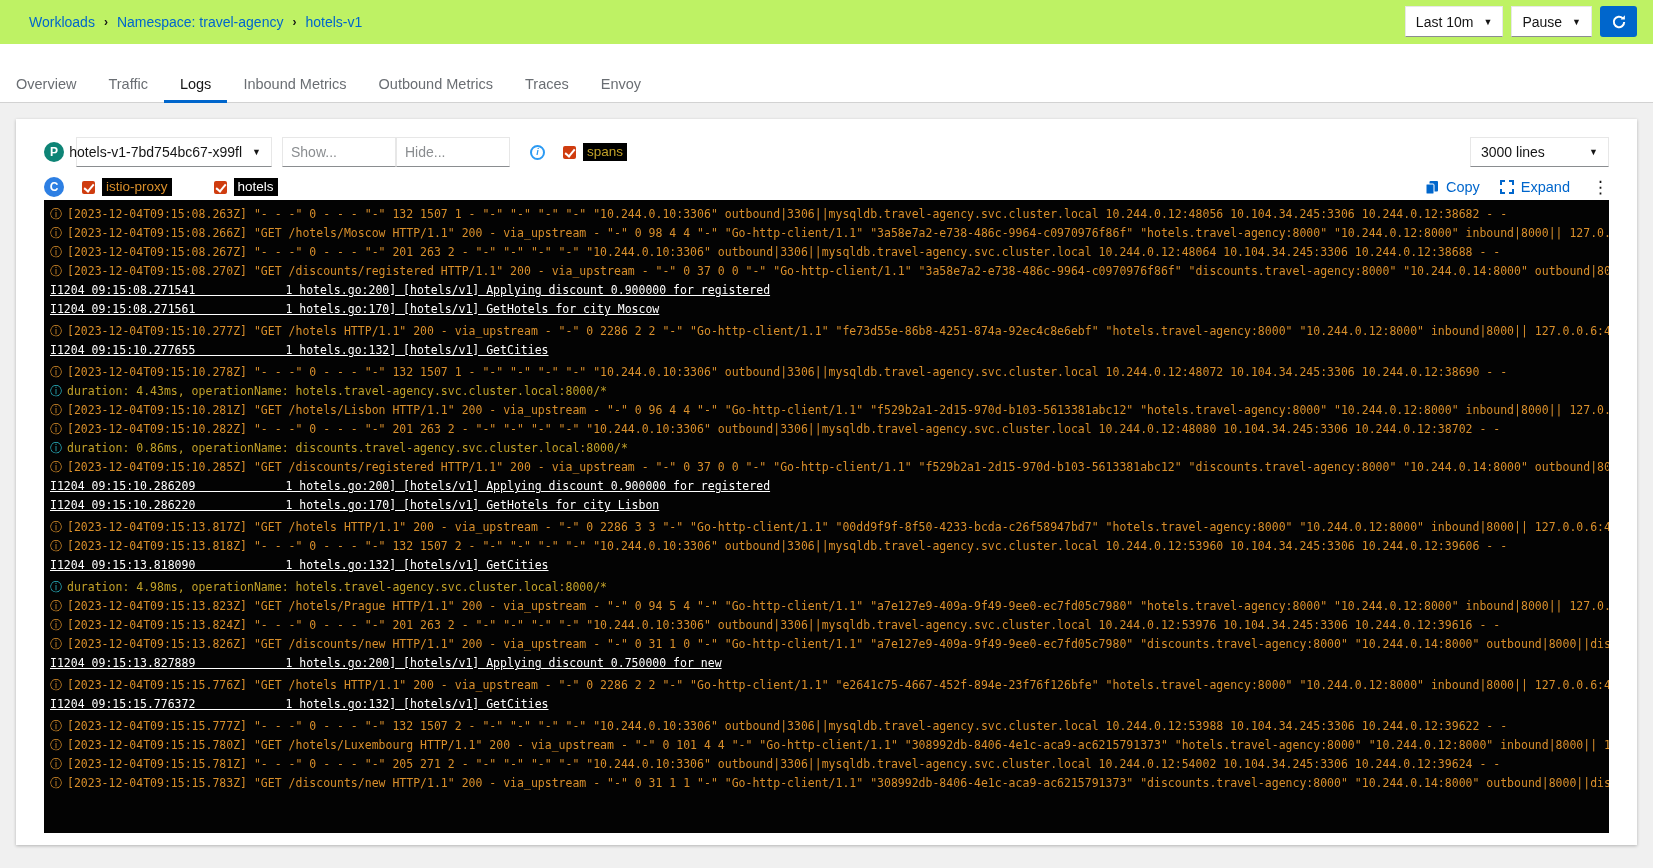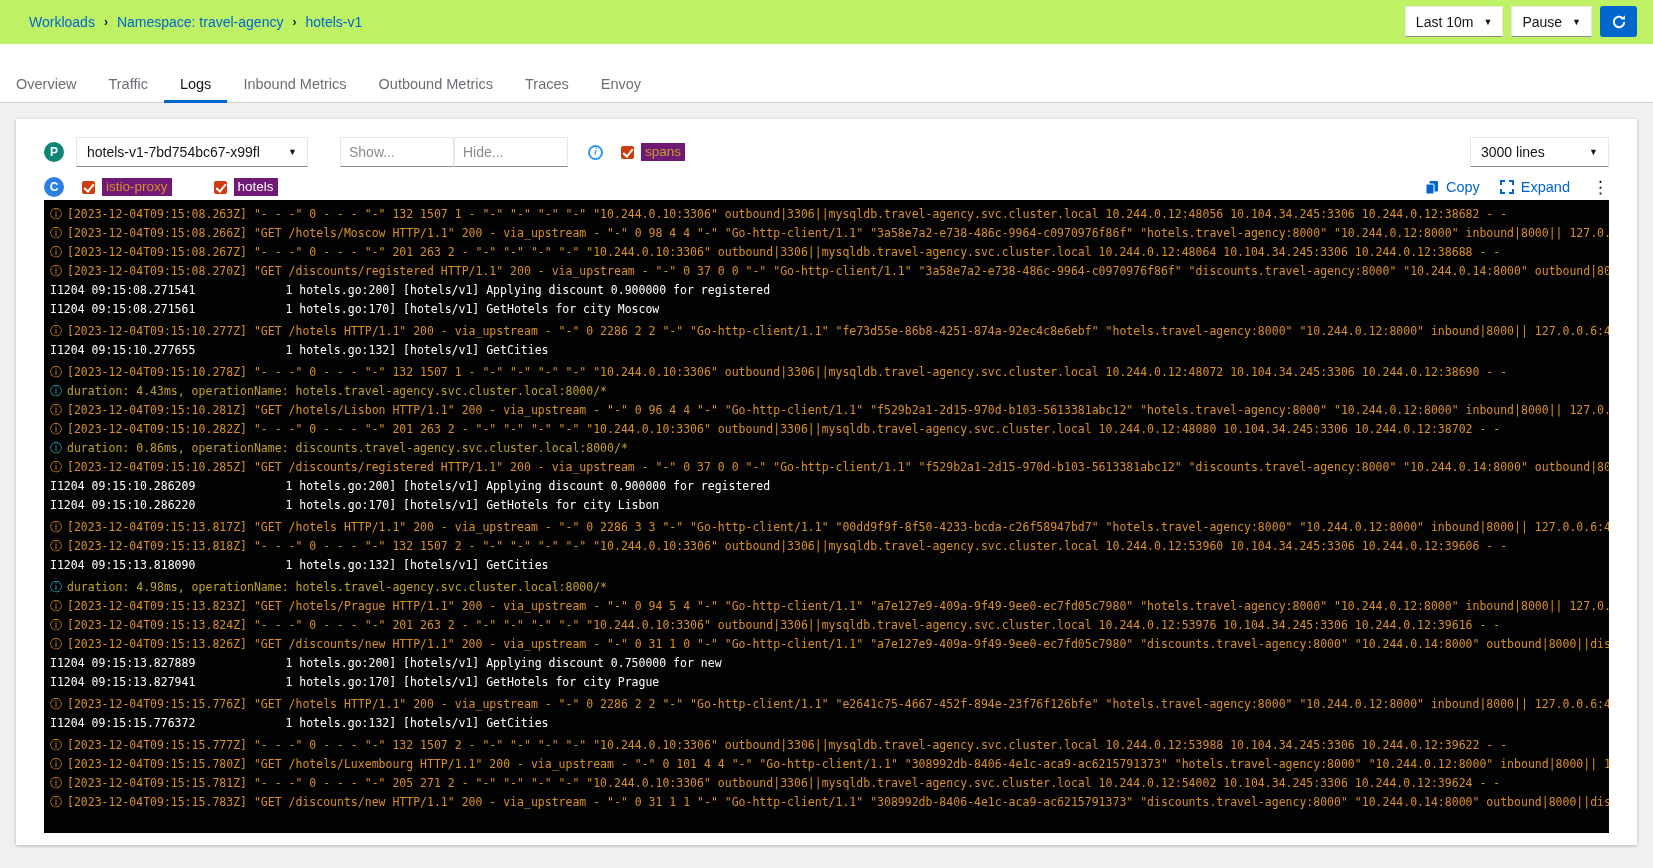--- a/index.html
+++ b/index.html
@@ -30,50 +30,50 @@
 
   .toolbar-row { display:flex; align-items:center; }
   .row1 { height:30px; margin-bottom:9px; }
   .row2 { height:22px; margin-bottom:2px; }
 
   .badge { width:20px; height:20px; border-radius:50%; color:#fff; font-size:12px; font-weight:bold;
     display:flex; align-items:center; justify-content:center; flex:none; }
   .badge.pod { background:var(--pod-badge); }
   .badge.container { background:var(--container-badge); }
 
-  .pod-select { width:232px; height:30px; margin-left:12px; justify-content:space-between; }
+  .pod-select { width:196px; height:30px; margin-left:12px; justify-content:flex-end; }
   .filter-input { width:114px; height:30px; border:1px solid #e7e7e7; border-bottom-color:#8a8d90;
     font-size:14px; padding:0 8px; font-family:"Liberation Sans",sans-serif; color:#151515; }
   .filter-input::placeholder { color:#8a8d90; }
-  .show-input { margin-left:32px; }
+  .show-input { margin-left:10px; }
   .info-icon { margin-left:20px; width:15px; height:15px; border-radius:50%; border:2px solid var(--info);
     color:var(--info); font-size:9px; font-weight:bold; display:flex; align-items:center; justify-content:center; font-style:italic; }
   .checkbox { width:13px; height:13px; background:var(--checkbox); border-radius:2px; position:relative; flex:none; cursor:pointer; }
   .checkbox::after { content:""; position:absolute; left:4px; top:1px; width:4px; height:8px;
     border:solid #fff; border-width:0 2px 2px 0; transform:rotate(40deg); }
-  .chip { background:#701a75; font-size:13.5px; padding:1px 4px 2px 4px; margin-left:7px; white-space:nowrap; }
+  .chip { background:#000000; font-size:13.5px; padding:1px 4px 2px 4px; margin-left:7px; white-space:nowrap; }
   .chip.spans { color:var(--span-log); }
   .chip.proxy { color:var(--proxy-log); }
   .chip.app { color:#fff; }
   .spans-box { margin-left:18px; display:flex; align-items:center; }
   .spacer { flex:1; }
   .lines-select { width:139px; height:30px; justify-content:space-between; }
 
   .gap24 { width:24px; }
   .link { color:var(--accent); font-size:14.5px; display:flex; align-items:center; gap:7px; cursor:pointer; }
   .link + .link { margin-left:20px; }
   .kebab { margin-left:22px; font-size:17px; color:#151515; letter-spacing:0; cursor:pointer; line-height:1; }
 
   
   .log-panel { margin-top:1px; background:var(--panel-bg); height:633px; overflow:hidden;
     padding:5px 0 0 6px; font-family:"DejaVu Sans Mono","Liberation Mono",monospace; font-size:11.5px; }
   .log-line { white-space:pre; line-height:19px; height:19px; }
   .log-line.gap { margin-top:3px; }
   .log-line.proxy { color:var(--proxy-log); }
-  .log-line.app { color:var(--app-log); }
+  .log-line.app { color:var(--app-log);text-decoration:underline; }
   .log-line.span { color:var(--span-log); }
   .line-icon { display:inline-block; margin-right:5px; font-size:12px; }
   .log-line.span .line-icon { color:var(--span-icon); }
 
   
   .svg-icon { display:block; }
 </style>
 </head>
 <body>
 
@@ -188,21 +188,20 @@
         <div class="log-line app"><span>I1204 09:15:10.286209             1 hotels.go:200] [hotels/v1] Applying discount 0.900000 for registered</span></div>
         <div class="log-line app"><span>I1204 09:15:10.286220             1 hotels.go:170] [hotels/v1] GetHotels for city Lisbon</span></div>
         <div class="log-line proxy gap"><span class="line-icon">ⓘ</span><span>[2023-12-04T09:15:13.817Z] "GET /hotels HTTP/1.1" 200 - via_upstream - "-" 0 2286 3 3 "-" "Go-http-client/1.1" "00dd9f9f-8f50-4233-bcda-c26f58947bd7" "hotels.travel-agency:8000" "10.244.0.12:8000" inbound|8000|| 127.0.0.6:43357 10.244.0.1</span></div>
         <div class="log-line proxy"><span class="line-icon">ⓘ</span><span>[2023-12-04T09:15:13.818Z] "- - -" 0 - - - "-" 132 1507 2 - "-" "-" "-" "-" "10.244.0.10:3306" outbound|3306||mysqldb.travel-agency.svc.cluster.local 10.244.0.12:53960 10.104.34.245:3306 10.244.0.12:39606 - -</span></div>
         <div class="log-line app"><span>I1204 09:15:13.818090             1 hotels.go:132] [hotels/v1] GetCities</span></div>
         <div class="log-line span gap"><span class="line-icon">ⓘ</span><span>duration: 4.98ms, operationName: hotels.travel-agency.svc.cluster.local:8000/*</span></div>
         <div class="log-line proxy"><span class="line-icon">ⓘ</span><span>[2023-12-04T09:15:13.823Z] "GET /hotels/Prague HTTP/1.1" 200 - via_upstream - "-" 0 94 5 4 "-" "Go-http-client/1.1" "a7e127e9-409a-9f49-9ee0-ec7fd05c7980" "hotels.travel-agency:8000" "10.244.0.12:8000" inbound|8000|| 127.0.0.6:43357 10.24</span></div>
         <div class="log-line proxy"><span class="line-icon">ⓘ</span><span>[2023-12-04T09:15:13.824Z] "- - -" 0 - - - "-" 201 263 2 - "-" "-" "-" "-" "10.244.0.10:3306" outbound|3306||mysqldb.travel-agency.svc.cluster.local 10.244.0.12:53976 10.104.34.245:3306 10.244.0.12:39616 - -</span></div>
         <div class="log-line proxy"><span class="line-icon">ⓘ</span><span>[2023-12-04T09:15:13.826Z] "GET /discounts/new HTTP/1.1" 200 - via_upstream - "-" 0 31 1 0 "-" "Go-http-client/1.1" "a7e127e9-409a-9f49-9ee0-ec7fd05c7980" "discounts.travel-agency:8000" "10.244.0.14:8000" outbound|8000||discounts.travel-a</span></div>
         <div class="log-line app"><span>I1204 09:15:13.827889             1 hotels.go:200] [hotels/v1] Applying discount 0.750000 for new</span></div>
-        <div class="log-line app"><span>I1204 09:15:13.827941             1 hotels.go:170] [hotels/v1] GetHotels for city Prague</span></div>
         <div class="log-line proxy gap"><span class="line-icon">ⓘ</span><span>[2023-12-04T09:15:15.776Z] "GET /hotels HTTP/1.1" 200 - via_upstream - "-" 0 2286 2 2 "-" "Go-http-client/1.1" "e2641c75-4667-452f-894e-23f76f126bfe" "hotels.travel-agency:8000" "10.244.0.12:8000" inbound|8000|| 127.0.0.6:43357 10.244.0.1</span></div>
         <div class="log-line app"><span>I1204 09:15:15.776372             1 hotels.go:132] [hotels/v1] GetCities</span></div>
         <div class="log-line proxy gap"><span class="line-icon">ⓘ</span><span>[2023-12-04T09:15:15.777Z] "- - -" 0 - - - "-" 132 1507 2 - "-" "-" "-" "-" "10.244.0.10:3306" outbound|3306||mysqldb.travel-agency.svc.cluster.local 10.244.0.12:53988 10.104.34.245:3306 10.244.0.12:39622 - -</span></div>
         <div class="log-line proxy"><span class="line-icon">ⓘ</span><span>[2023-12-04T09:15:15.780Z] "GET /hotels/Luxembourg HTTP/1.1" 200 - via_upstream - "-" 0 101 4 4 "-" "Go-http-client/1.1" "308992db-8406-4e1c-aca9-ac6215791373" "hotels.travel-agency:8000" "10.244.0.12:8000" inbound|8000|| 127.0.0.6:43357 1</span></div>
         <div class="log-line proxy"><span class="line-icon">ⓘ</span><span>[2023-12-04T09:15:15.781Z] "- - -" 0 - - - "-" 205 271 2 - "-" "-" "-" "-" "10.244.0.10:3306" outbound|3306||mysqldb.travel-agency.svc.cluster.local 10.244.0.12:54002 10.104.34.245:3306 10.244.0.12:39624 - -</span></div>
         <div class="log-line proxy"><span class="line-icon">ⓘ</span><span>[2023-12-04T09:15:15.783Z] "GET /discounts/new HTTP/1.1" 200 - via_upstream - "-" 0 31 1 1 "-" "Go-http-client/1.1" "308992db-8406-4e1c-aca9-ac6215791373" "discounts.travel-agency:8000" "10.244.0.14:8000" outbound|8000||discounts.travel-ag</span></div>
       </div>
 
   </div>
 </div>

